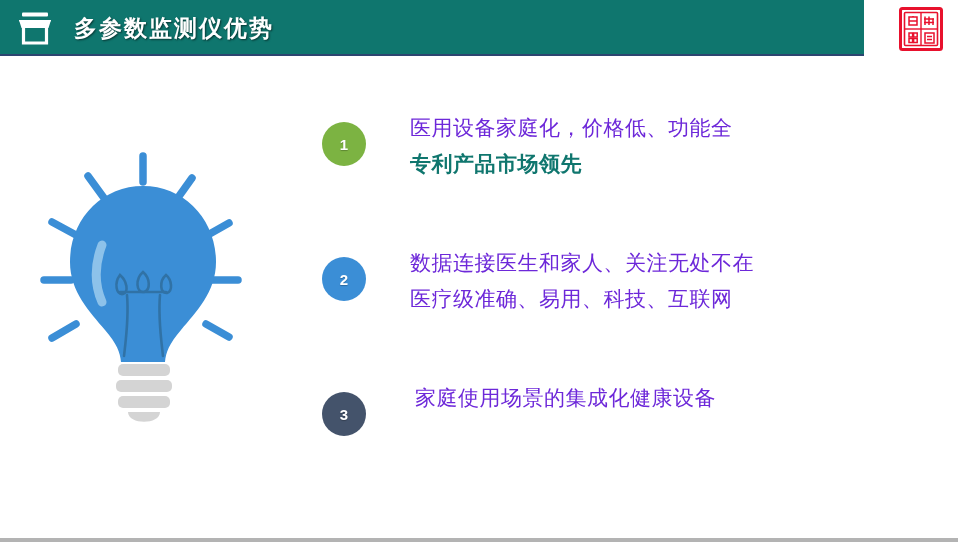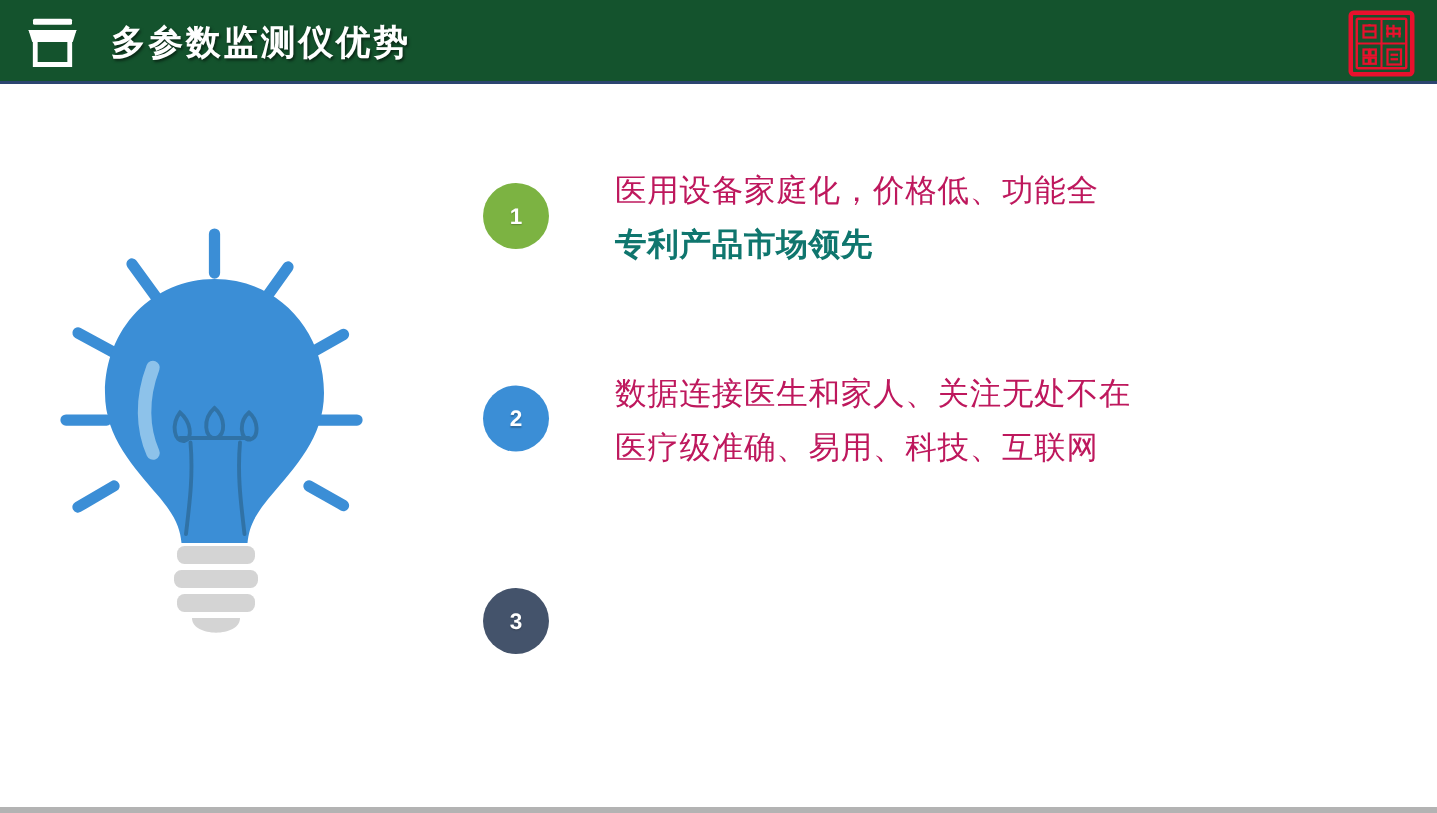--- a/index.html
+++ b/index.html
@@ -19,23 +19,23 @@
     background: #ffffff;
     overflow: hidden;
     box-sizing: border-box;
   }
 
   
   .header-bar {
     position: absolute;
     left: 0;
     top: 0;
-    width: 958px;
+    width: 864px;
     height: 56px;
-    background: #14532d;
+    background: #0f766e;
     border-bottom: 2px solid #2c4570;
     box-sizing: border-box;
   }
 
   .shop-icon {
     position: absolute;
     left: 16px;
     top: 11px;
     width: 38px;
     height: 34px;
@@ -112,21 +112,21 @@
     top: 0;
   }
 
   .bullet-text.indent {
     left: 93px;
   }
 
   .bullet-line {
     font-size: 21px;
     line-height: 36px;
-    color: #be185d;
+    color: #6d28d9;
     white-space: nowrap;
     letter-spacing: 0.5px;
   }
 
   .bullet-line.accent {
     color: #0f766e;
     font-weight: bold;
   }
 
   
@@ -242,20 +242,21 @@
       <div class="bullet-badge badge-2">2</div>
       <div class="bullet-text">
         <div class="bullet-line">数据连接医生和家人、关注无处不在</div>
         <div class="bullet-line">医疗级准确、易用、科技、互联网</div>
       </div>
     </div>
 
     <div class="bullet-row">
       <div class="bullet-badge badge-3">3</div>
       <div class="bullet-text indent">
+        <div class="bullet-line">家庭使用场景的集成化健康设备</div>
       </div>
     </div>
 
   </div>
 
   <div class="footer-rule"></div>
 
 </div>
 
 </body></html>

